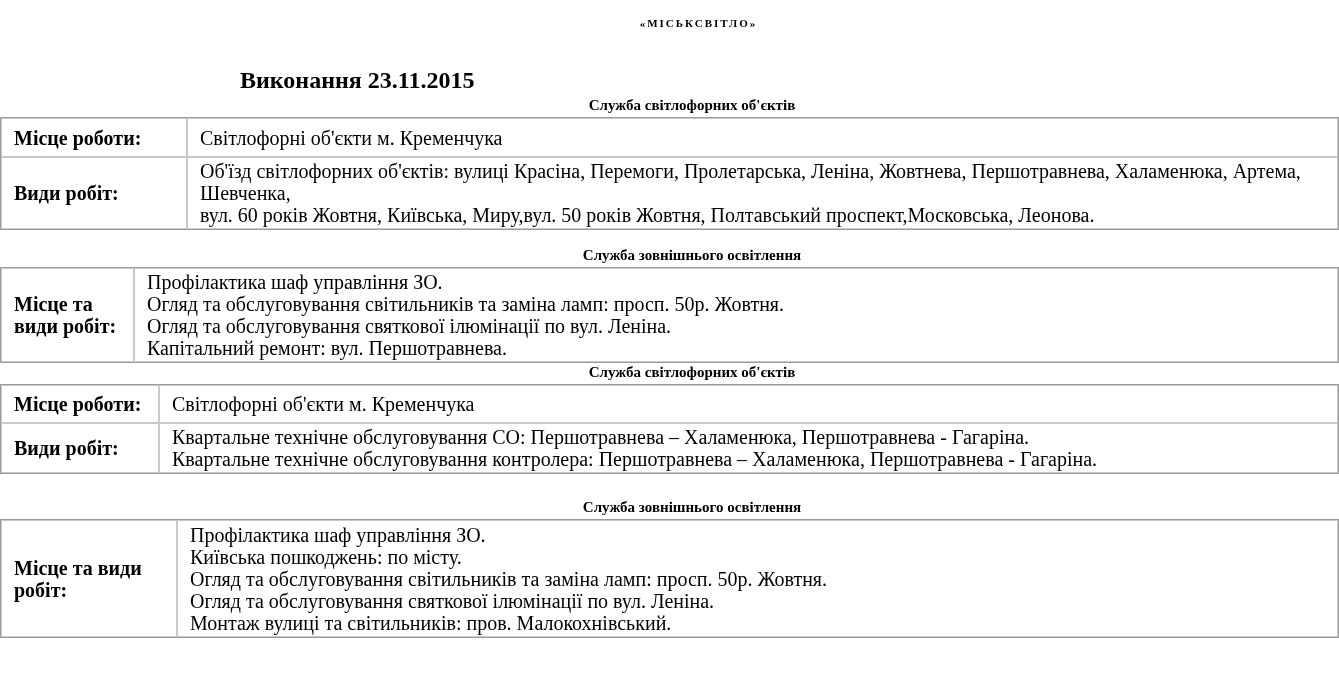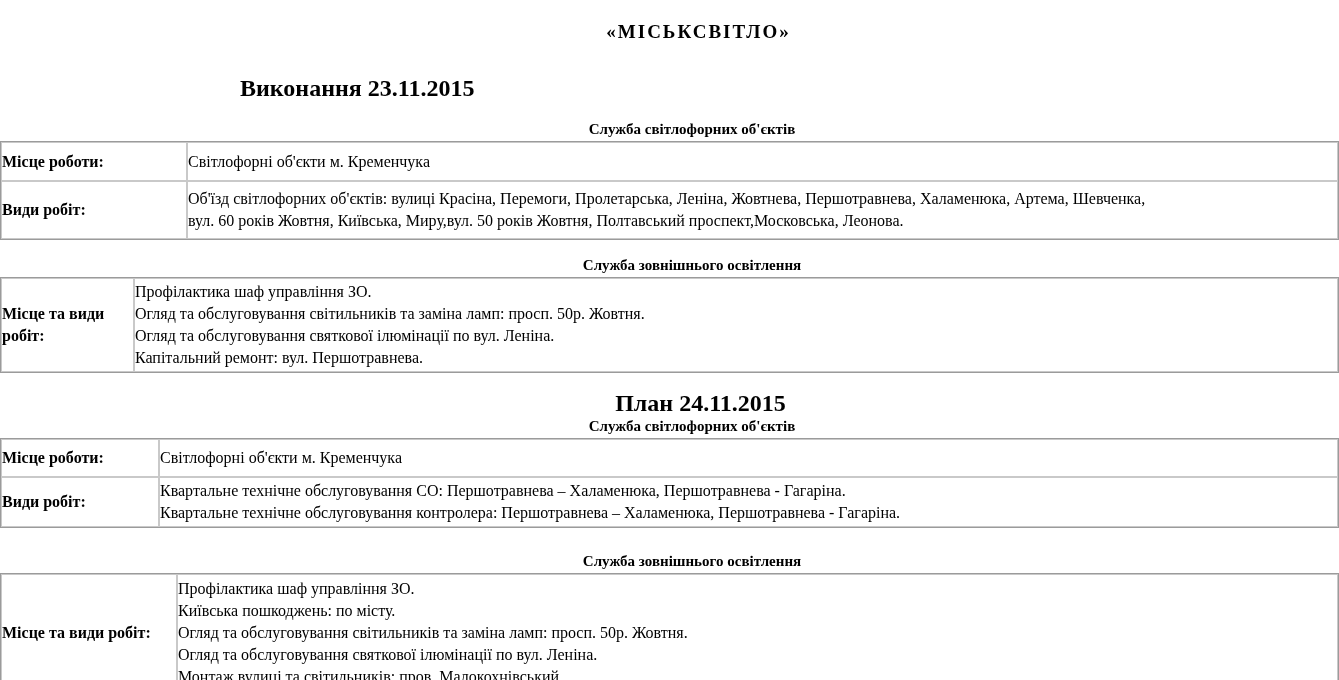--- a/index.html
+++ b/index.html
@@ -10,29 +10,29 @@
     font-family: "Liberation Serif", serif;
     color: #000;
   }
   .page { width: 1339px; padding-top: 12px; }
 
   .org-line1 {
     font-weight: bold; font-size: 13px; line-height: 15px;
     margin-left: 253px;
   }
   .org-line2 {
-    font-weight: bold; font-size: 19px; line-height: 15px;
+    font-weight: bold; font-size: 11px; line-height: 15px;
     letter-spacing: 2px;
     text-align: center; padding-left: 58px;
-    margin-top: 12px;
+    margin-top: 4px;
   }
 
   .title-exec {
     font-size: 24px; font-weight: bold; line-height: 28px;
-    margin: 35px 0 18px 240px;
+    margin: 35px 0 2px 240px;
   }
   .title-plan {
     font-size: 24px; font-weight: bold; line-height: 28px;
     text-align: center; padding-left: 62px;
     margin-top: 16px;
   }
 
   .svc {
     font-weight: bold; font-size: 15px; line-height: 19px;
     text-align: center; padding-left: 45px;
@@ -42,22 +42,22 @@
 
   table.doc {
     width: 1339px;
     border-collapse: separate; border-spacing: 0;
     border: 1px solid #9b9b9b;
     background: #fff;
     margin-top: 2px;
   }
   table.doc td {
     border: 1px solid #c9c9c9;
-    font-size: 16px; line-height: 22px;
-    padding: 2px 0;
+    font-size: 20px; line-height: 22px;
+    padding: 2px 12px;
     vertical-align: middle;
   }
   td.lbl { font-weight: bold; padding-left: 9px; }
 
   .t1 td.lbl { width: 186px; }
   .t1 tr.r1 td { height: 39px; }
   .t1 tr.r2 td { height: 58px; }
 
   .t2 td.lbl { width: 133px; }
   .t2 tr.r1 td { height: 94px; }
@@ -110,21 +110,20 @@
       <td>
         <div>Профілактика шаф управління ЗО.</div>
         <div>Огляд та обслуговування світильників та заміна ламп: просп. 50р. Жовтня.</div>
         <div>Огляд та обслуговування святкової ілюмінації по вул. Леніна.</div>
         <div>Капітальний ремонт: вул. Першотравнева.</div>
       </td>
     </tr>
   </tbody>
     </table>
 
-  <div class="title-plan">План 24.11.2015</div>
 
   <div class="svc">Служба світлофорних об'єктів</div>
 
   <table class="doc t3 mt5">
     <tbody>
         <tr class="r1">
       <td class="lbl">Місце роботи:</td>
       <td>
         <div>Світлофорні об'єкти м. Кременчука</div>
       </td>

